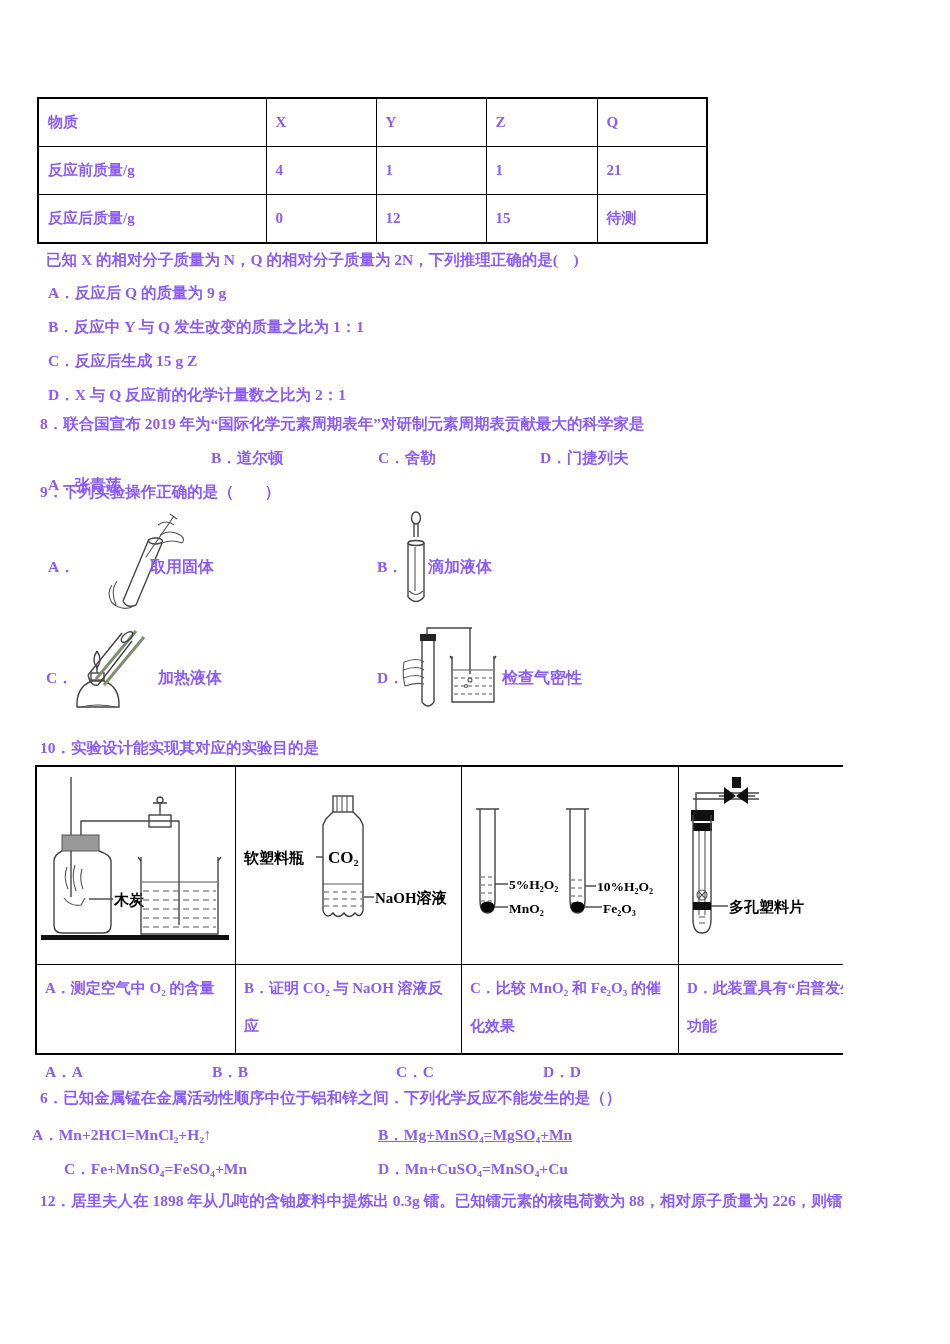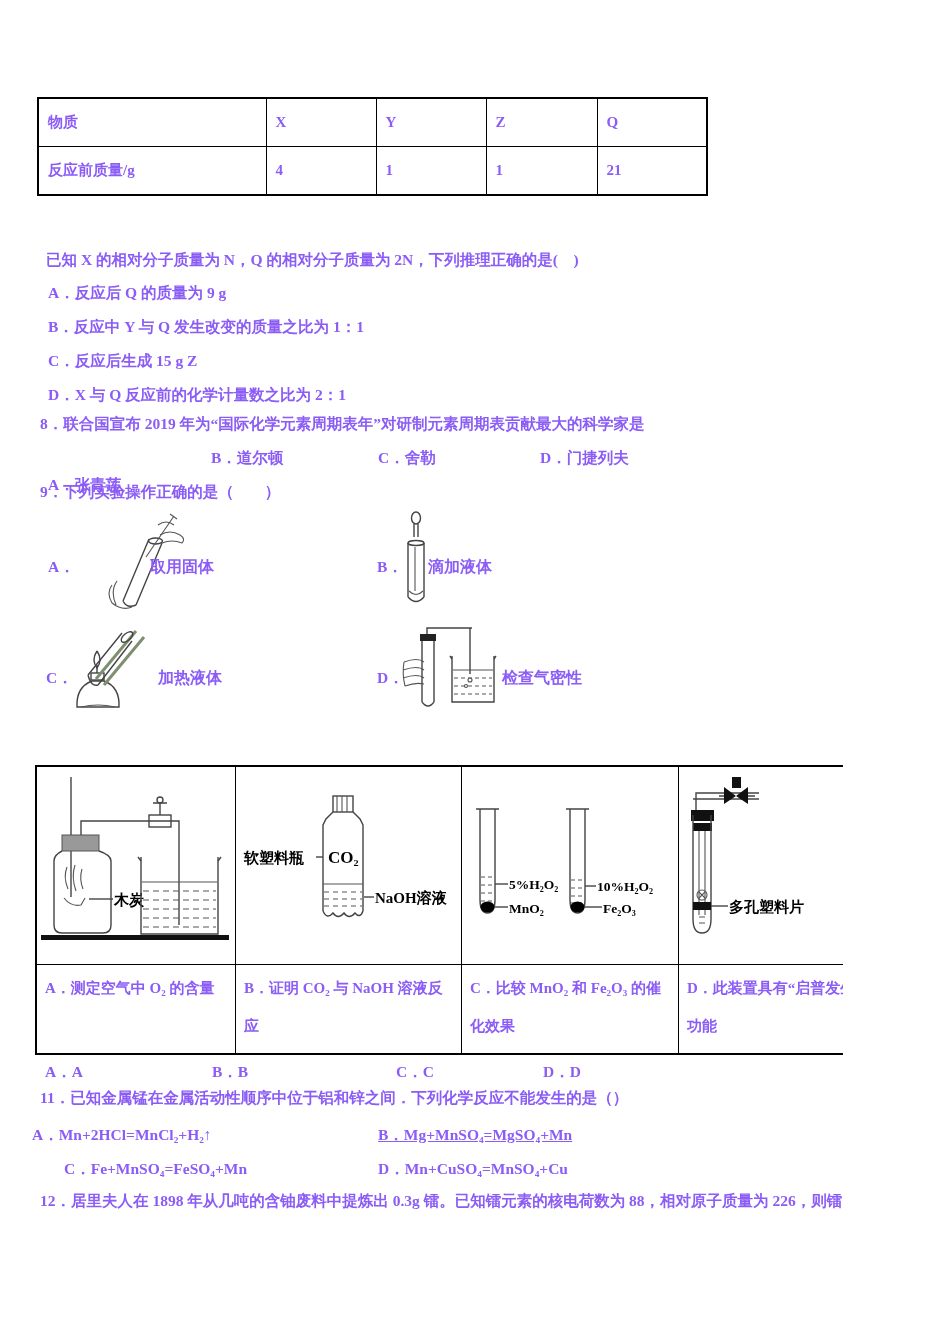--- a/index.html
+++ b/index.html
@@ -48,20 +48,27 @@
       <td>Z</td>
       <td>Q</td>
     </tr>
     <tr>
       <td>反应前质量/g</td>
       <td>4</td>
       <td>1</td>
       <td>1</td>
       <td>21</td>
     </tr>
+    <tr>
+      <td>反应后质量/g</td>
+      <td>0</td>
+      <td>12</td>
+      <td>15</td>
+      <td>待测</td>
+    </tr>
   </tbody>
     </table>
 
   <div class="abs t15" style="left:46px;top:250px;">已知 X 的相对分子质量为 N，Q 的相对分子质量为 2N，下列推理正确的是(　)</div>
   <div class="abs t15" style="left:48px;top:283px;">A．反应后 Q 的质量为 9 g</div>
   <div class="abs t15" style="left:48px;top:317px;">B．反应中 Y 与 Q 发生改变的质量之比为 1：1</div>
   <div class="abs t15" style="left:48px;top:351px;">C．反应后生成 15 g Z</div>
   <div class="abs t15" style="left:48px;top:385px;">D．X 与 Q 反应前的化学计量数之比为 2：1</div>
 
   <div class="abs t15" style="left:40px;top:414px;">8．联合国宣布 2019 年为“国际化学元素周期表年”对研制元素周期表贡献最大的科学家是</div>
@@ -120,20 +127,21 @@
     <path class="sk2" d="M53,46 L93,46"></path>
     <g stroke="#555" stroke-width="1" stroke-dasharray="4 3">
       <path d="M54,54 L92,54 M54,62 L92,62 M54,70 L92,70"></path>
     </g>
     <circle class="sk2" cx="70" cy="56" r="2"></circle>
       <circle class="sk2" cx="66" cy="62" r="1.5"></circle>
     <path class="sk2" d="M4,38 Q18,33 24,38 M3,46 Q18,41 24,46 M3,54 Q18,49 24,54 M5,62 Q16,58 24,60 M4,38 Q2,50 5,62"></path>
   </svg>
   <div class="abs t16" style="left:502px;top:668px;">检查气密性</div>
 
+  <div class="abs t15" style="left:40px;top:738px;">10．实验设计能实现其对应的实验目的是</div>
 
   <table class="exp">
     <colgroup>
         <col style="width:200px">
         <col style="width:227px">
         <col style="width:218px">
         <col style="width:223px">
       </colgroup>
     <tbody>
         <tr>
@@ -225,21 +233,21 @@
       <td class="desc">D．此装置具有“启普发生器”的功能</td>
     </tr>
   </tbody>
     </table>
 
   <div class="abs t15" style="left:45px;top:1062px;">A．A</div>
   <div class="abs t15" style="left:212px;top:1062px;">B．B</div>
   <div class="abs t15" style="left:396px;top:1062px;">C．C</div>
   <div class="abs t15" style="left:543px;top:1062px;">D．D</div>
 
-  <div class="abs t15" style="left:40px;top:1088px;">11．已知金属锰在金属活动性顺序中位于铝和锌之间．下列化学反应不能发生的是（）</div>
+  <div class="abs t15" style="left:40px;top:1088px;">6．已知金属锰在金属活动性顺序中位于铝和锌之间．下列化学反应不能发生的是（）</div>
   <div class="abs t15" style="left:32px;top:1125px;">A．Mn+2HCl=MnCl₂+H₂↑</div>
   <div class="abs t15" style="left:378px;top:1125px;text-decoration:underline;">B．Mg+MnSO₄=MgSO₄+Mn</div>
   <div class="abs t15" style="left:48px;top:1159px;margin-left:16px;">C．Fe+MnSO₄=FeSO₄+Mn</div>
   <div class="abs t15" style="left:378px;top:1159px;">D．Mn+CuSO₄=MnSO₄+Cu</div>
 
   <div class="abs t15" style="left:40px;top:1191px;">12．居里夫人在 1898 年从几吨的含铀废料中提炼出 0.3g 镭。已知镭元素的核电荷数为 88，相对原子质量为 226，则镭</div>
 
 </div>
 
 </body></html>

